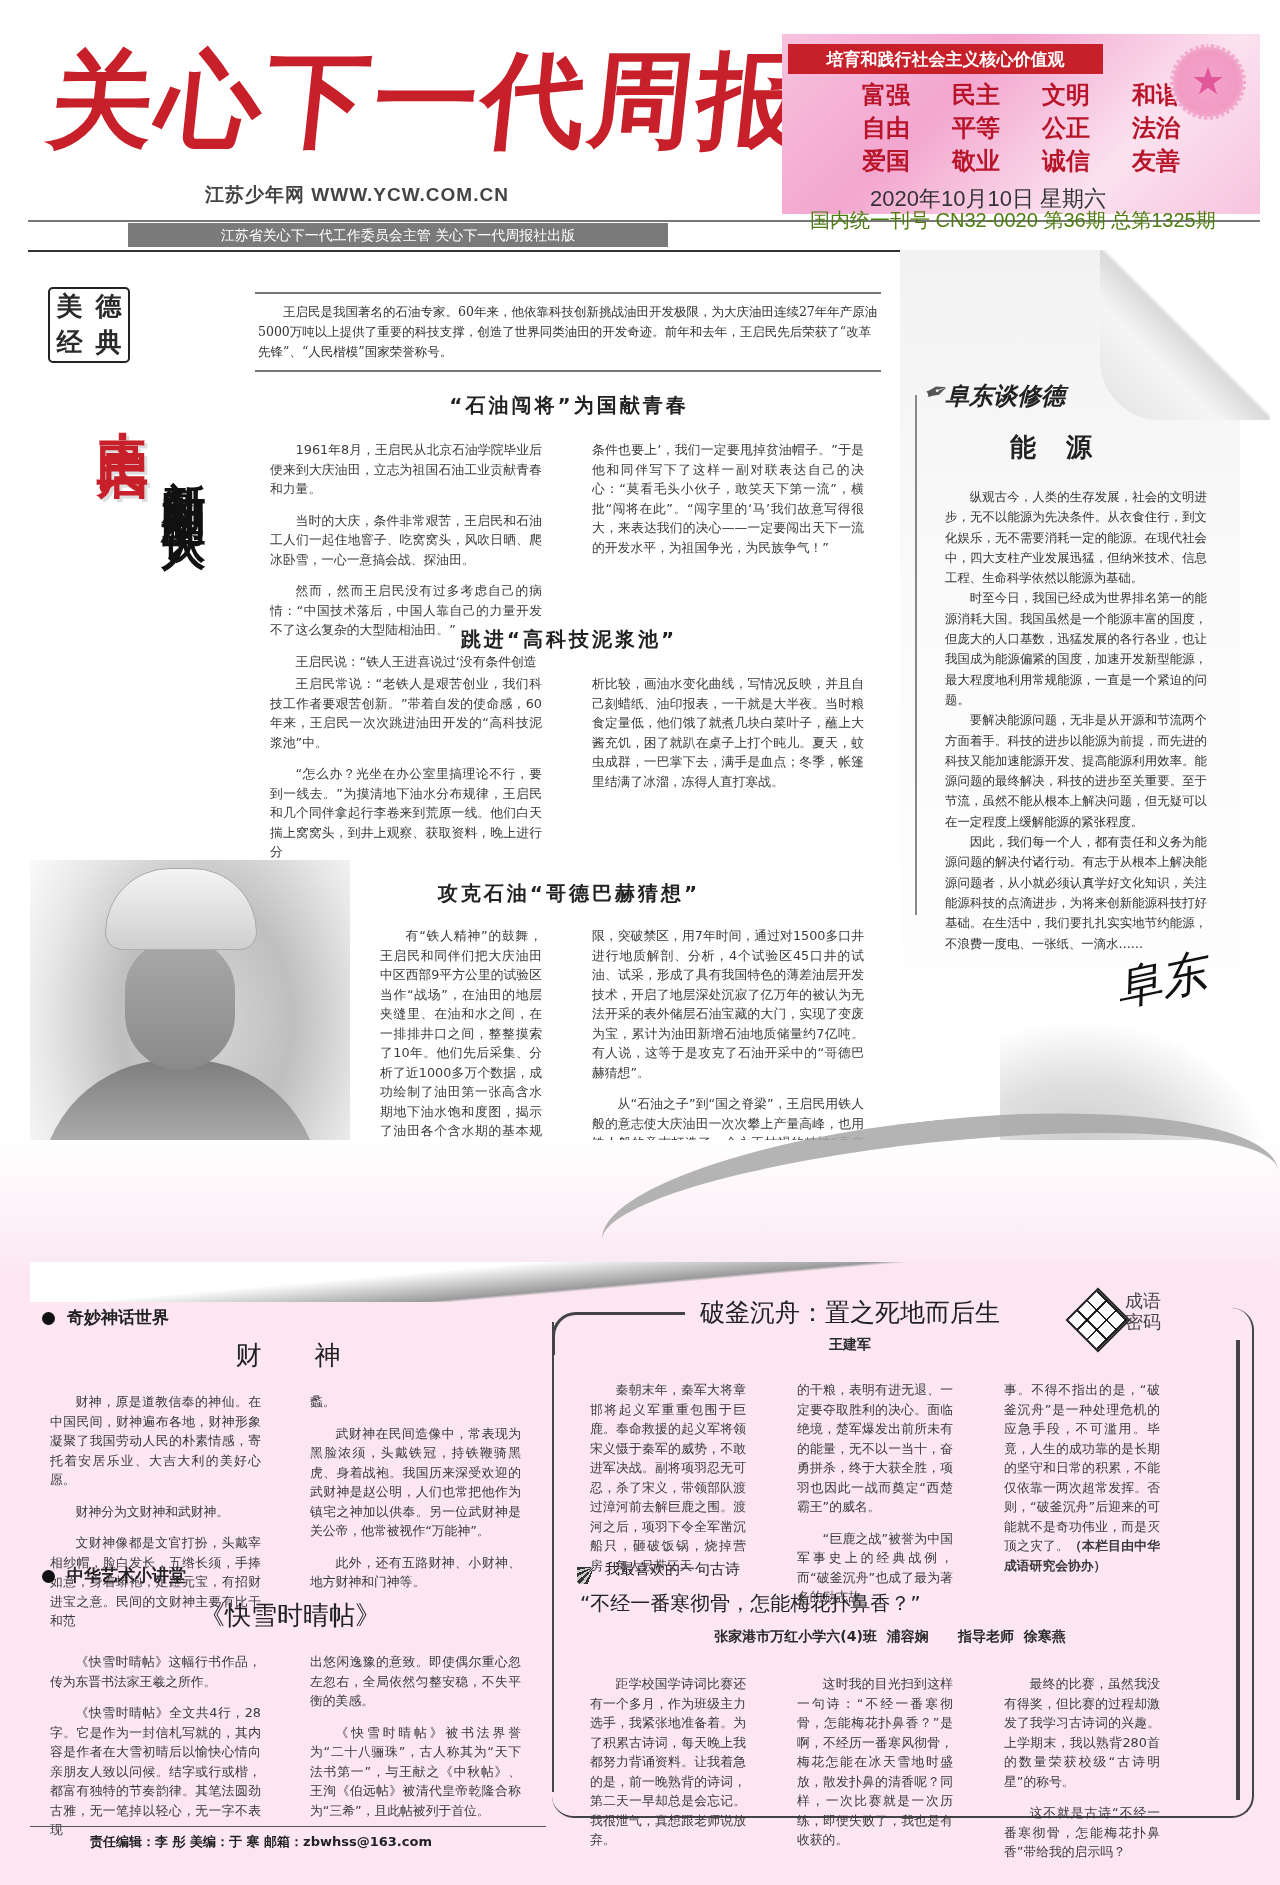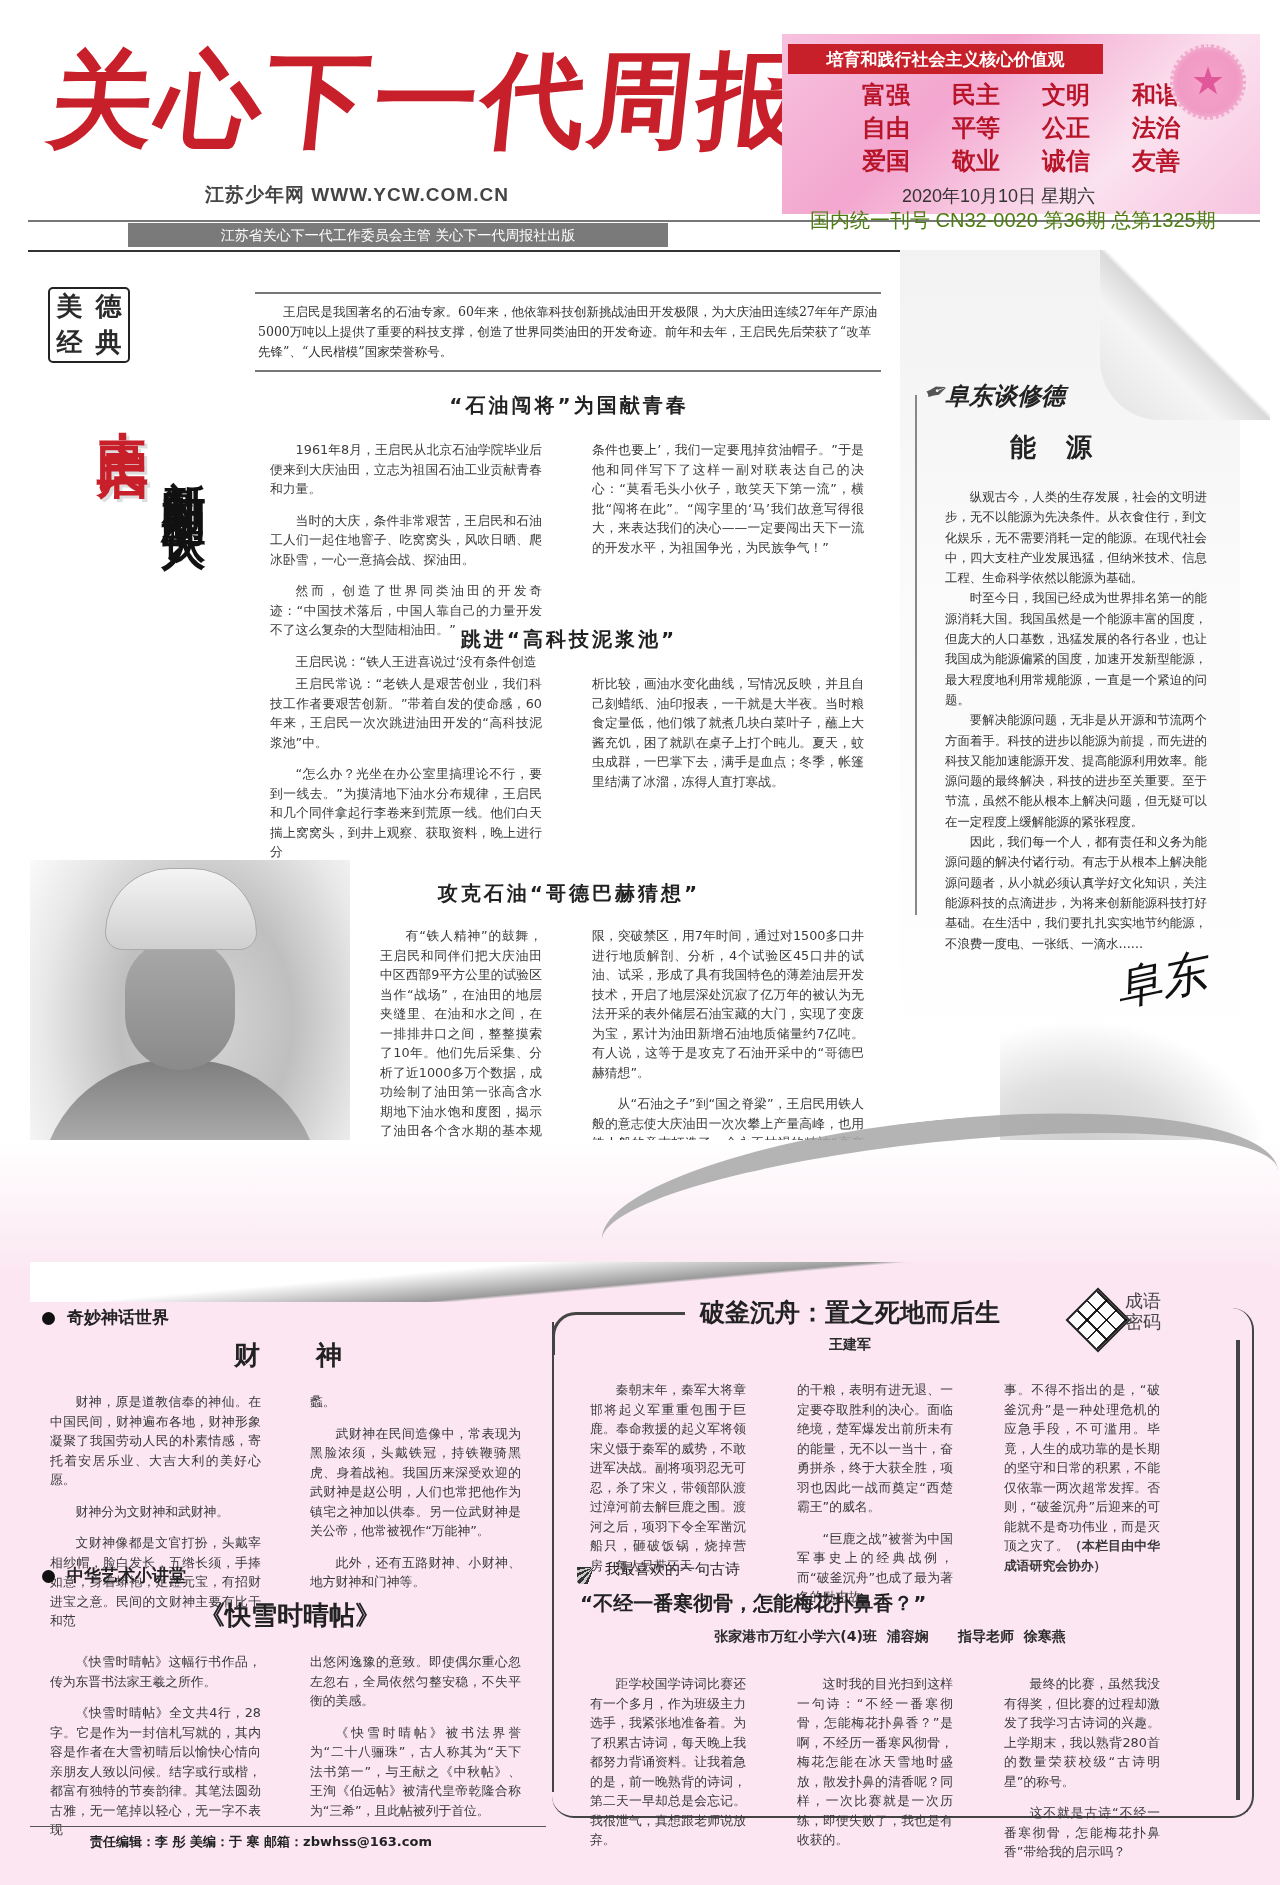--- a/index.html
+++ b/index.html
@@ -7,21 +7,21 @@
   .abs{position:absolute;}
   
   .masthead-title{left:50px;top:40px;font-family:"DejaVu Sans",sans-serif;font-weight:bold;color:#c8202a;font-size:104px;letter-spacing:4px;line-height:120px;transform:skewX(-6deg);}
   .site-line{left:205px;top:182px;font-family:"Liberation Sans",sans-serif;font-size:19px;color:#444;font-weight:bold;letter-spacing:1px;}
   .values-banner{left:782px;top:34px;width:478px;height:180px;background:linear-gradient(135deg,#f7c1de 0%,#f3a6cf 35%,#fbe2ef 70%,#f7c3df 100%);overflow:hidden;}
   .values-head{position:absolute;left:6px;top:10px;width:315px;height:30px;background:#c8202a;color:#fff;font-family:"DejaVu Sans",sans-serif;font-weight:bold;font-size:17px;line-height:30px;text-align:center;}
   .values-grid{position:absolute;left:80px;top:46px;display:grid;grid-template-columns:repeat(4,90px);row-gap:2px;}
   .values-grid span{font-family:"DejaVu Sans",sans-serif;font-weight:bold;color:#b8152a;font-size:24px;line-height:31px;}
   .emblem{position:absolute;right:14px;top:10px;width:70px;height:70px;border-radius:50%;border:3px dotted #f8d4e6;background:radial-gradient(circle,#f6a3cb 0%,#f09ac4 60%,#f7cde2 100%);}
   .emblem::after{content:"★";position:absolute;left:0;right:0;top:12px;text-align:center;color:#e0589a;font-size:38px;}
-  .date-line{left:870px;top:184px;font-family:"Liberation Sans",sans-serif;font-size:18px;color:#333;margin-left:32px;}
+  .date-line{left:870px;top:184px;font-family:"Liberation Sans",sans-serif;font-size:22px;color:#333;}
   .rule-top{left:28px;top:220px;width:1232px;height:2px;background:#777;}
   .publisher{left:128px;top:223px;width:540px;height:24px;background:#7a7a7a;color:#fff;font-family:"DejaVu Sans",sans-serif;font-size:14px;line-height:24px;text-align:center;}
   .issue{left:810px;top:208px;font-family:"Liberation Sans",sans-serif;font-size:20px;line-height:24px;color:#4d7c0f;}
   .rule-bot{left:28px;top:250px;width:1232px;height:2px;background:#333;}
   
   .badge{left:48px;top:287px;width:78px;height:72px;border:2px solid #222;border-radius:5px;display:grid;grid-template-columns:1fr 1fr;font-family:"DejaVu Sans",sans-serif;font-weight:bold;font-size:26px;line-height:34px;text-align:center;}
   
   .vtitle-red{left:88px;top:400px;writing-mode:vertical-rl;font-family:"DejaVu Sans",sans-serif;font-weight:bold;color:#c8202a;font-size:52px;letter-spacing:2px;text-shadow:3px 3px 0 #ddd;}
   .vtitle-black{left:155px;top:445px;writing-mode:vertical-rl;font-family:"DejaVu Serif",serif;font-weight:bold;color:#111;font-size:44px;letter-spacing:8px;}
   
@@ -48,21 +48,21 @@
   .photo-body{left:40px;top:1060px;width:280px;height:190px;border-radius:130px 130px 0 0;background:linear-gradient(180deg,#7e7e7e,#bdbdbd 60%,#fff);}
   
   .swoosh{left:600px;top:1120px;width:680px;height:150px;border-radius:50%;border-top:22px solid #a8a8a8;transform:rotate(-6deg);opacity:.85;}
   .mountains{left:1000px;top:1020px;width:270px;height:140px;background:radial-gradient(ellipse at 30% 100%,#c9c9c9 0%,#e0e0e0 40%,transparent 70%);}
   
   .pink{left:0;top:1270px;width:1280px;height:630px;background:#fbe6f1;}
   .pink-fade{left:0;top:1140px;width:1280px;height:140px;background:linear-gradient(180deg,#fff 0%,#fbe6f1 100%);}
   .grey-band{left:30px;top:1262px;width:1240px;height:40px;background:linear-gradient(175deg,#fff 30%,#9a9a9a 50%,#fbe6f1 52%);}
   .section-label{font-family:"DejaVu Sans",sans-serif;font-weight:bold;font-size:17px;color:#222;}
   .section-label .dot{display:inline-block;width:13px;height:13px;border-radius:50%;background:#111;margin-right:12px;vertical-align:middle;}
-  .pink-title{font-family:"DejaVu Sans",sans-serif;font-weight:bold;font-size:26px;color:#222;}
+  .pink-title{font-family:"DejaVu Sans",sans-serif;font-weight:normal;font-size:26px;color:#222;}
   .footer-rule{left:30px;top:1826px;width:516px;height:1px;background:#555;}
   .footer{left:90px;top:1833px;font-family:"DejaVu Sans",sans-serif;font-weight:bold;font-size:13px;color:#222;}
   
   .frame{left:552px;top:1308px;width:700px;height:508px;border:2px solid #444;border-radius:22px;border-left:none;border-top:none;}
   .frame-left{left:552px;top:1322px;width:2px;height:470px;background:#444;}
   .frame-topleft{left:552px;top:1312px;width:130px;height:40px;border-top:3px solid #444;border-left:3px solid #444;border-radius:24px 0 0 0;}
   .frame-right{left:1236px;top:1340px;width:4px;height:460px;background:#444;}
   .cube{left:1075px;top:1297px;width:42px;height:42px;border:2px solid #222;transform:rotate(45deg);background:repeating-linear-gradient(90deg,#fff 0 12px,#222 12px 14px),repeating-linear-gradient(0deg,#fff 0 12px,#222 12px 14px);background-blend-mode:multiply;}
   .cube-label{left:1125px;top:1290px;font-family:"DejaVu Sans",sans-serif;font-size:18px;line-height:21px;color:#444;width:40px;}
   .fan{left:577px;top:1550px;width:34px;height:34px;background:conic-gradient(from 200deg,#333 0 10deg,#ccc 10deg 20deg,#333 20deg 30deg,#ccc 30deg 40deg,#333 40deg 50deg,#ccc 50deg 60deg,#333 60deg 70deg,transparent 70deg);border-radius:0 0 0 4px;}
@@ -113,21 +113,21 @@
 <div class="abs vtitle-black">新时期的『铁人』</div>
 
 <div class="abs intro-rule"></div>
 <div class="abs intro">王启民是我国著名的石油专家。60年来，他依靠科技创新挑战油田开发极限，为大庆油田连续27年年产原油5000万吨以上提供了重要的科技支撑，创造了世界同类油田的开发奇迹。前年和去年，王启民先后荣获了“改革先锋”、“人民楷模”国家荣誉称号。</div>
 <div class="abs intro-rule2"></div>
 
 <div class="abs sec-title" style="left:258px;top:392px;width:622px;">“石油闯将”为国献青春</div>
 <div class="abs col" style="left:258px;top:428px;width:296px;">
   <p>1961年8月，王启民从北京石油学院毕业后便来到大庆油田，立志为祖国石油工业贡献青春和力量。</p>
   <p>当时的大庆，条件非常艰苦，王启民和石油工人们一起住地窨子、吃窝窝头，风吹日晒、爬冰卧雪，一心一意搞会战、探油田。</p>
-  <p>然而，创造了世界同类油田的开发奇迹：“中国技术落后，中国人靠自己的力量开发不了这么复杂的大型陆相油田。”</p>
+  <p>然而，然而王启民没有过多考虑自己的病情：“中国技术落后，中国人靠自己的力量开发不了这么复杂的大型陆相油田。”</p>
   <p>王启民说：“铁人王进喜说过‘没有条件创造</p>
 </div>
 <div class="abs col" style="left:580px;top:428px;width:296px;">
   <p style="text-indent:0">条件也要上’，我们一定要甩掉贫油帽子。”于是他和同伴写下了这样一副对联表达自己的决心：“莫看毛头小伙子，敢笑天下第一流”，横批“闯将在此”。“闯字里的‘马’我们故意写得很大，来表达我们的决心——一定要闯出天下一流的开发水平，为祖国争光，为民族争气！”</p>
 </div>
 
 <div class="abs sec-title" style="left:258px;top:626px;width:622px;">跳进“高科技泥浆池”</div>
 <div class="abs col" style="left:258px;top:662px;width:296px;">
   <p>王启民常说：“老铁人是艰苦创业，我们科技工作者要艰苦创新。”带着自发的使命感，60年来，王启民一次次跳进油田开发的“高科技泥浆池”中。</p>
   <p>“怎么办？光坐在办公室里搞理论不行，要到一线去。”为摸清地下油水分布规律，王启民和几个同伴拿起行李卷来到荒原一线。他们白天揣上窝窝头，到井上观察、获取资料，晚上进行分</p>

